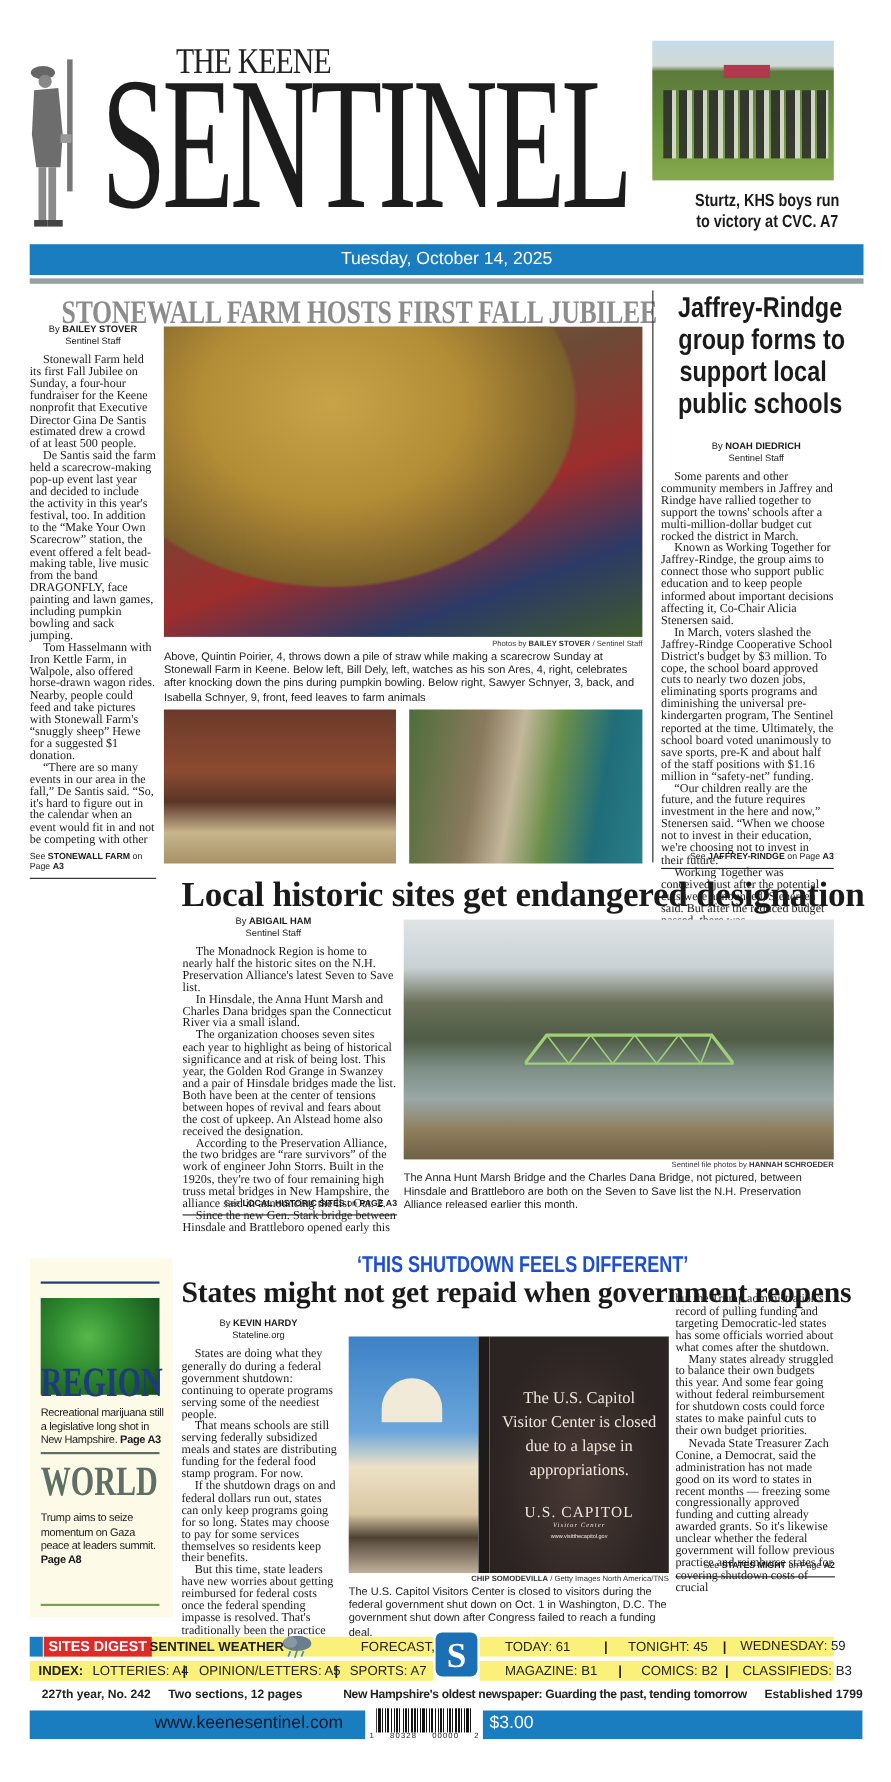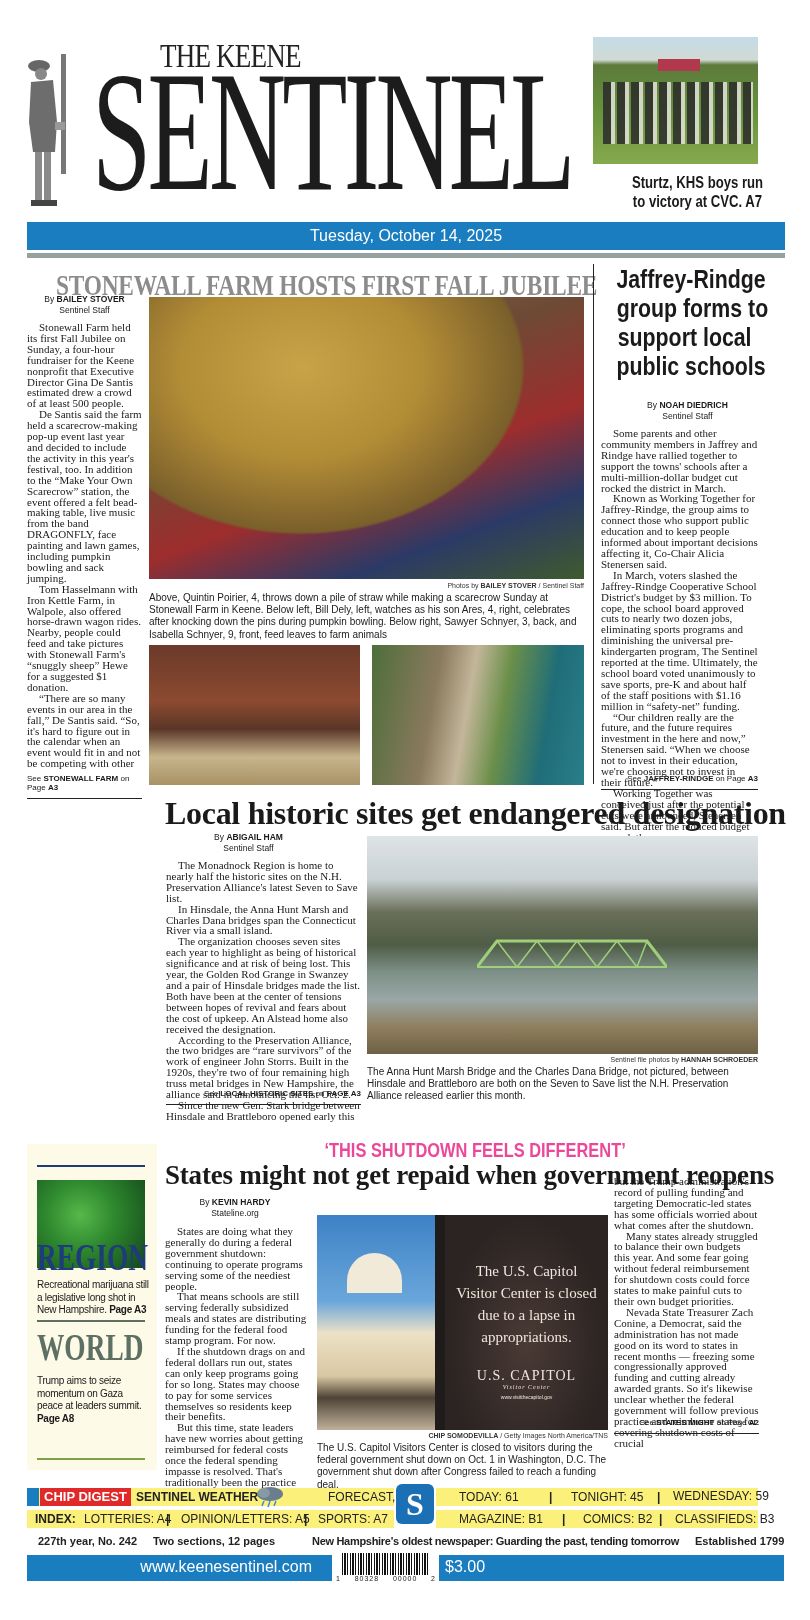--- a/index.html
+++ b/index.html
@@ -40,21 +40,21 @@
   #side-head { left: 600px; top: 265px; width: 170px; text-align: center; font-size: 26px; line-height: 29px; font-weight: bold; }
   #side-head span { display: inline-block; transform: scaleX(0.82); transform-origin: center top; white-space: nowrap; }
 
   #hist-head { left: 165px; top: 795px; font-size: 32px; font-weight: bold; white-space: nowrap; letter-spacing: -0.3px; }
 
   #digest-box { left: 27px; top: 1144px; width: 130px; height: 326px; background: #fdfbe8; }
   #region-word { left: 37px; top: 1235px; font-size: 38px; color: #1f3c7a; font-weight: bold; transform: scaleX(0.72); transform-origin: left top; }
   #world-word { left: 37px; top: 1325px; font-size: 38px; color: #5e6f64; font-weight: bold; transform: scaleX(0.72); transform-origin: left top; }
   .dig-text { font-size: 10px; line-height: 12.5px; font-family: "Liberation Sans", sans-serif; letter-spacing: -0.3px; }
 
-  #kicker { left: 160px; width: 630px; top: 1138px; text-align: center; font-size: 21px; color: #ec4899; font-weight: bold; }
+  #kicker { left: 160px; width: 630px; top: 1138px; text-align: center; font-size: 21px; color: #1d4ed8; font-weight: bold; }
   #kicker span { display: inline-block; transform: scaleX(0.78); }
   #shut-head { left: 165px; top: 1160px; font-size: 27px; font-weight: bold; white-space: nowrap; letter-spacing: -0.2px; }
 
   
   .ybar { background: #fbf17a; }
   .fbar-text { font-family: "Liberation Sans", sans-serif; font-size: 12px; color: #222; white-space: nowrap; }
   #blue-foot { left: 27px; top: 1555px; width: 305px; height: 26px; background: #1a7dc0; }
   #price-foot { left: 439px; top: 1555px; width: 345px; height: 26px; background: #1a7dc0; }
 </style>
 </head>
@@ -212,21 +212,21 @@
   <p style="text-indent:0;">but the Trump administration's record of pulling funding and targeting Democratic-led states has some officials worried about what comes after the shutdown.</p>
   <p>Many states already struggled to balance their own budgets this year. And some fear going without federal reimbursement for shutdown costs could force states to make painful cuts to their own budget priorities.</p>
   <p>Nevada State Treasurer Zach Conine, a Democrat, said the administration has not made good on its word to states in recent months — freezing some congressionally approved funding and cutting already awarded grants. So it's likewise unclear whether the federal government will follow previous practice and reimburse states for covering shutdown costs of crucial</p>
 </div>
 <div class="abs jump sans" style="left:614px;top:1418px;width:145px;">
   <span>See</span> <b>STATES MIGHT</b> <span>on Page</span> <b>A2</b>
 </div>
 
 <div class="abs" style="left:27px;top:1488px;width:12px;height:18px;background:#1a7dc0;"></div>
 <div class="abs ybar" style="left:39px;top:1488px;width:355px;height:18px;"></div>
-<div class="abs sans" style="left:40px;top:1488px;height:18px;padding:1px 4px;background:#e02a2a;color:#fff;font-size:13px;font-weight:bold;">CHIP DIGEST</div>
+<div class="abs sans" style="left:40px;top:1488px;height:18px;padding:1px 4px;background:#e02a2a;color:#fff;font-size:13px;font-weight:bold;">SITES DIGEST</div>
 <div class="abs fbar-text" style="left:136px;top:1490px;font-weight:bold;">SENTINEL WEATHER</div>
 <svg class="abs" style="left:255px;top:1485px;" width="30" height="24" viewBox="0 0 30 24">
   <ellipse cx="15" cy="9" rx="13" ry="7" fill="#6a7e8e"></ellipse>
   <ellipse cx="9" cy="8" rx="6" ry="5" fill="#8899a6"></ellipse>
   <line x1="9" y1="16" x2="7" y2="21" stroke="#3a8fd6" stroke-width="1.5"></line>
   <line x1="15" y1="16" x2="13" y2="22" stroke="#3a8fd6" stroke-width="1.5"></line>
   <line x1="21" y1="16" x2="19" y2="21" stroke="#3a8fd6" stroke-width="1.5"></line>
 </svg>
 <div class="abs fbar-text" style="left:292px;top:1490px;font-weight:normal;padding-left:36px;">FORECAST, A4</div>
 
@@ -254,21 +254,21 @@
 <div class="abs fbar-text" style="left:583px;top:1512px;">COMICS: B2</div>
 <div class="abs fbar-text" style="left:659px;top:1512px;font-weight:bold;">|</div>
 <div class="abs fbar-text" style="left:675px;top:1512px;">CLASSIFIEDS: B3</div>
 
 <div class="abs fbar-text" style="left:38px;top:1535px;font-weight:bold;font-size:11px;">227th year, No. 242</div>
 <div class="abs fbar-text" style="left:153px;top:1535px;font-weight:bold;font-size:11px;">Two sections, 12 pages</div>
 <div class="abs fbar-text" style="left:312px;top:1535px;font-weight:bold;font-size:11px;letter-spacing:-0.3px;">New Hampshire's oldest newspaper: Guarding the past, tending tomorrow</div>
 <div class="abs fbar-text" style="left:695px;top:1535px;font-weight:bold;font-size:11px;">Established 1799</div>
 
 <div class="abs" id="blue-foot">
-  <div class="sans" style="position:absolute;right:20px;top:3px;color:#ffffff;font-size:16px;">www.keenesentinel.com</div>
+  <div class="sans" style="position:absolute;right:20px;top:3px;color:#0f172a;font-size:16px;">www.keenesentinel.com</div>
 </div>
 <div class="abs" style="left:336px;top:1553px;width:100px;height:30px;">
   <div style="position:absolute;left:6px;top:0;width:88px;height:22px;background:repeating-linear-gradient(90deg,#111 0 1px,#fff 1px 2px,#111 2px 4px,#fff 4px 5px,#111 5px 6px,#fff 6px 8px);"></div>
   <div class="sans" style="position:absolute;left:0;top:22px;width:100px;font-size:7px;display:flex;justify-content:space-between;letter-spacing:1px;">
     <span>1</span>
     <span>80328</span>
     <span>00000</span>
     <span>2</span>
   </div>
 </div>

